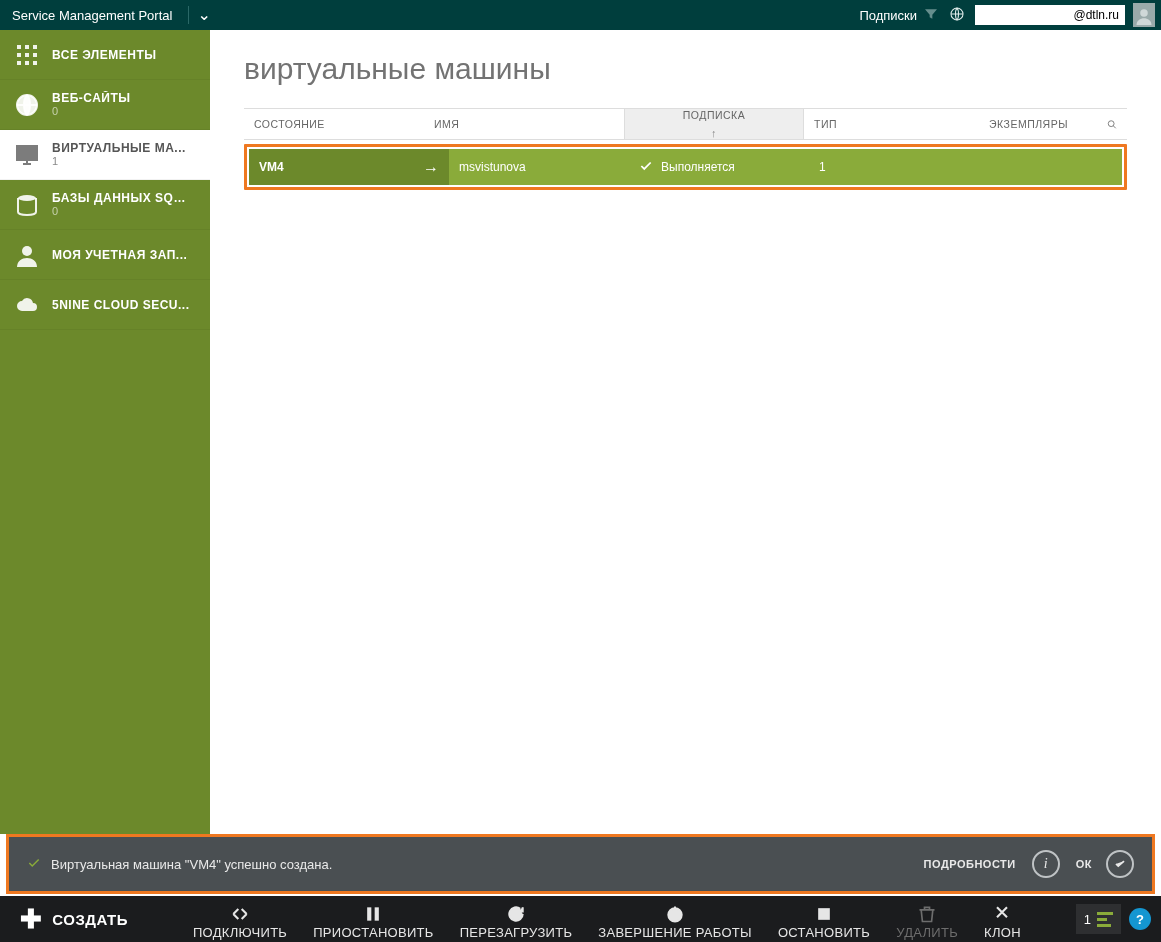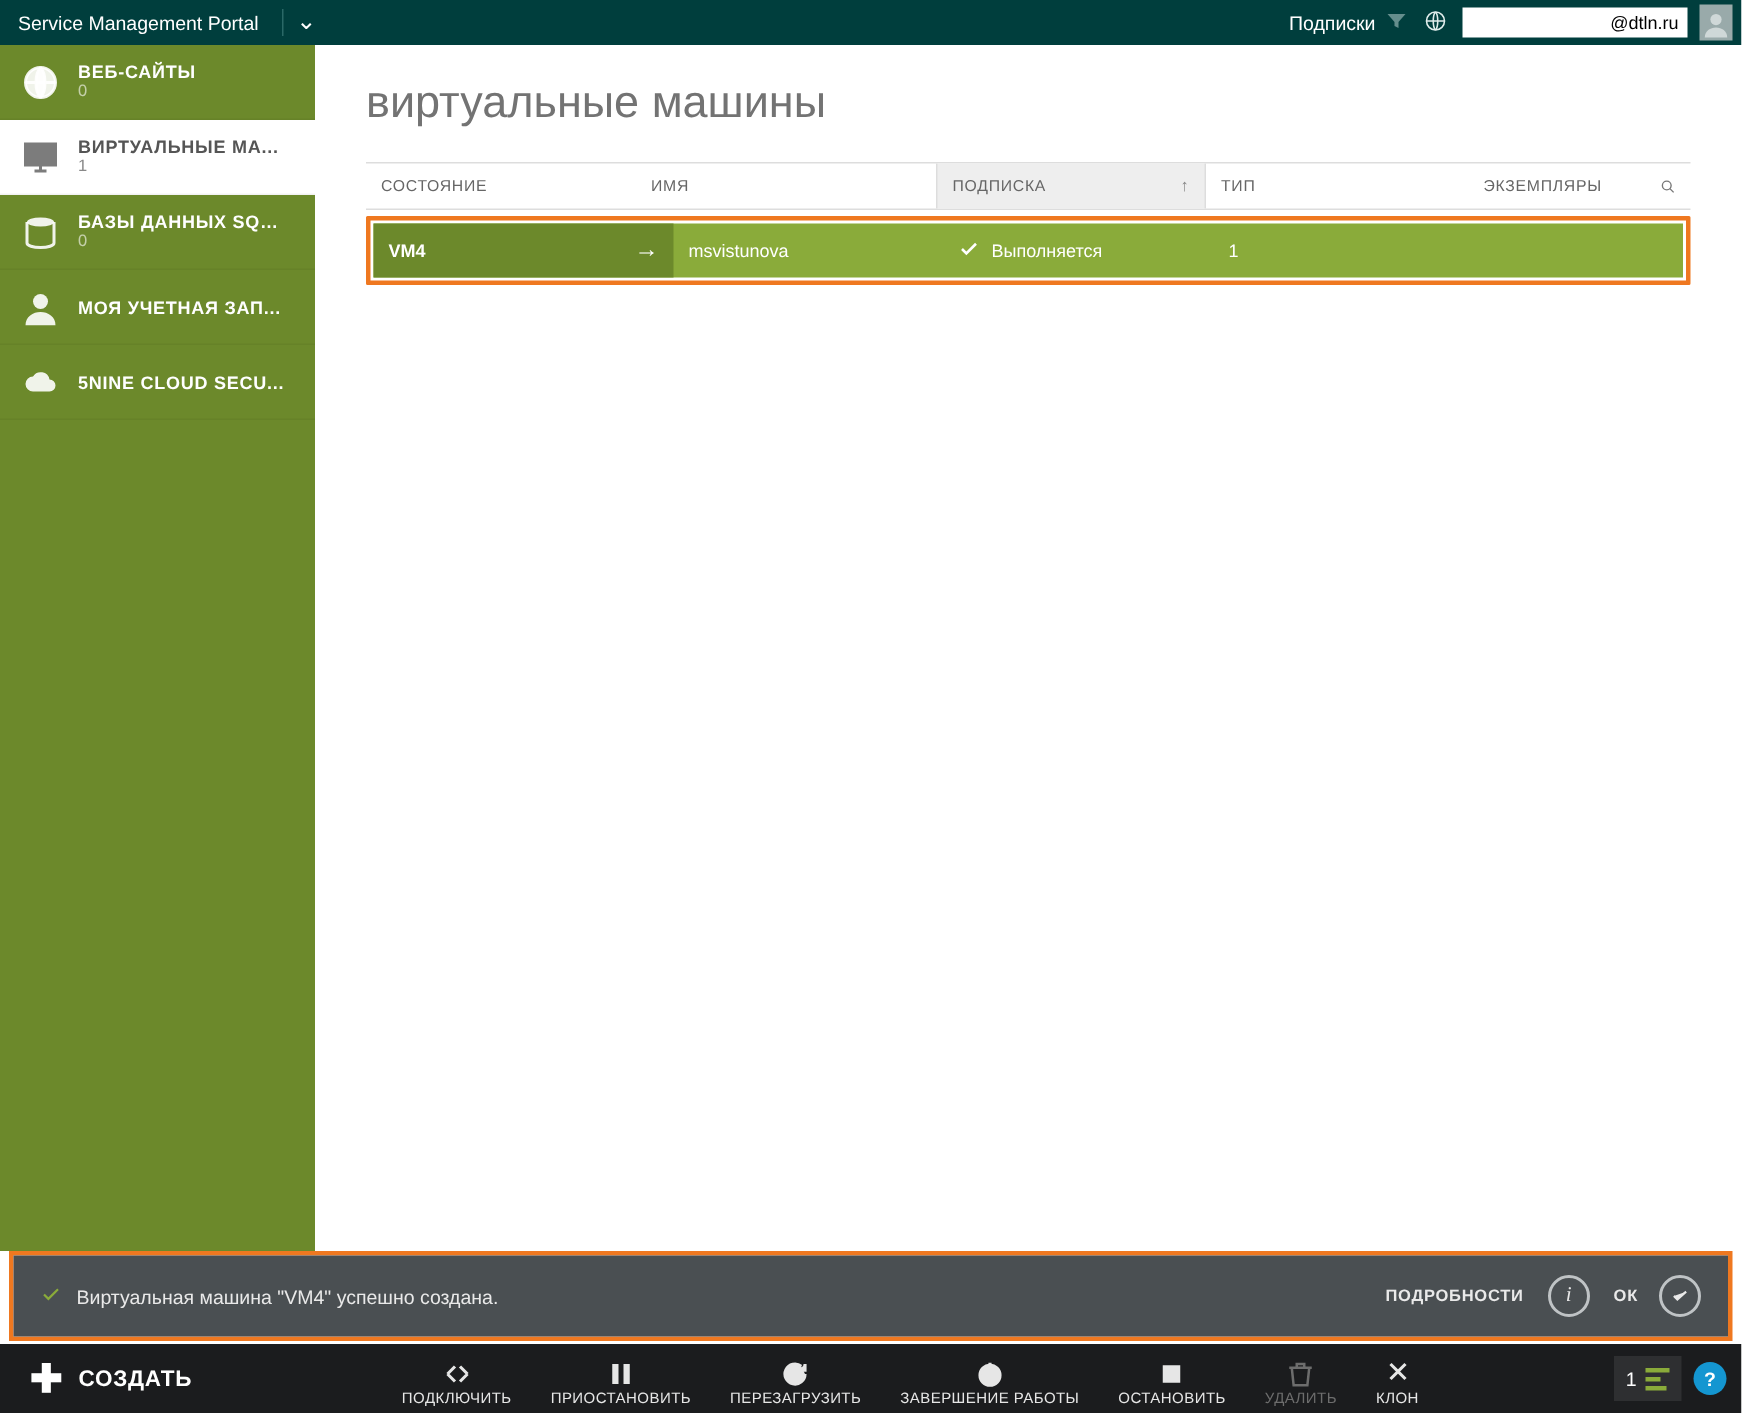--- a/index.html
+++ b/index.html
@@ -47,21 +47,21 @@
   .main h1 { font-size: 30px; font-weight: 300; color: #737373; margin-bottom: 22px; }
 
   .grid { width: 100%; }
   .grid-header {
     display: flex; border-top: 1px solid #ddd; border-bottom: 1px solid #ddd;
     height: 32px; align-items: center;
   }
   .col { font-size: 10.5px; color: #666; letter-spacing: .5px; padding: 0 10px; display:flex; align-items:center; height:100%; }
   .col.name { width: 200px; }
   .col.state { width: 180px; }
-  .col.sub  { width: 180px; background:#eeeeee; border-left:1px solid #ddd; border-right:1px solid #ddd; justify-content:space-between; cursor:pointer;}
+  .col.sub  { width: 180px; background:#eeeeee; border-left:1px solid #ddd; border-right:1px solid #ddd; justify-content:space-between; cursor:pointer;flex-direction:column;}
   .col.type { width: 175px; }
   .col.inst { flex:1; }
   .col.search { width: 30px; justify-content:center; cursor:pointer; }
   .col .arrow-up { font-size: 11px; color:#888; }
 
   .row-wrap { padding: 4px 0; }
   .row-hl { border: 3px solid #ef7820; padding: 2px; border-radius:1px; }
   .grid-row {
     display:flex; height: 36px; align-items:center; background:#8aab3a; color:#fff;
     font-size: 12px;
@@ -91,21 +91,21 @@
   .circ i { font-family: Georgia, serif; font-style: italic; color:#e9e9e9; font-size:14px; }
 
   
   .footer { height: 46px; background: #1b1c1e; display:flex; align-items:center; color:#fff; }
   .footer .create {
     display:flex; align-items:center; gap:10px; padding:0 20px; height:100%;
     font-size:15px; font-weight:600; letter-spacing:.5px; cursor:pointer;
   }
   .footer .create .plus { font-size:26px; line-height:1; color:#fff; }
   .footer .actions { flex:1; display:flex; justify-content:center; gap:26px; }
-  .act { display:flex; flex-direction:column; align-items:center; font-size:10px; letter-spacing:.3px; cursor:pointer; color:#e6e6e6; padding-top:4px;}
+  .act { display:flex; flex-direction:column; align-items:center; font-size:13px; letter-spacing:.3px; cursor:pointer; color:#e6e6e6; padding-top:4px;}
   .act.disabled { color:#6d6d6d; cursor:default; }
   .act .aicon { height:22px; display:flex; align-items:center; justify-content:center; }
   .act .aicon svg { width:20px; height:20px; fill:#e6e6e6; }
   .act.disabled .aicon svg { fill:#6d6d6d; }
   .footer .right { display:flex; align-items:center; gap:8px; padding:0 10px; height:100%; }
   .badge1 { background:#2e2f31; height:30px; display:flex; align-items:center; padding:0 8px; gap:6px; font-size:13px; cursor:pointer;}
   .badge1 .bars { display:flex; flex-direction:column; gap:3px; }
   .badge1 .bars span { display:block; height:3px; background:#8aab3a; }
   .badge1 .bars span:nth-child(1){ width:16px; } .badge1 .bars span:nth-child(2){ width:10px; } .badge1 .bars span:nth-child(3){ width:14px; }
   .help { width:22px; height:22px; border-radius:50%; background:#1496d1; color:#fff; display:flex; align-items:center; justify-content:center; font-size:13px; font-weight:700; cursor:pointer;}
@@ -136,20 +136,38 @@
   <div class="avatar">
     <svg viewBox="0 0 24 24">
         <circle cx="12" cy="8" r="5"></circle>
         <path d="M2 24c0-6 5-9 10-9s10 3 10 9z"></path>
       </svg>
   </div>
 </div>
 
 <div class="body">
   <div class="sidebar">
+    <div class="side-item no-count">
+      <span class="icon">
+          <svg viewBox="0 0 24 24">
+            <rect x="2" y="2" width="4" height="4"></rect>
+            <rect x="10" y="2" width="4" height="4"></rect>
+            <rect x="18" y="2" width="4" height="4"></rect>
+            <rect x="2" y="10" width="4" height="4"></rect>
+            <rect x="10" y="10" width="4" height="4"></rect>
+            <rect x="18" y="10" width="4" height="4"></rect>
+            <rect x="2" y="18" width="4" height="4"></rect>
+            <rect x="10" y="18" width="4" height="4"></rect>
+            <rect x="18" y="18" width="4" height="4"></rect>
+          </svg>
+        </span>
+      <span class="txt">
+          <span class="label">ВСЕ ЭЛЕМЕНТЫ</span>
+        </span>
+    </div>
     <div class="side-item">
       <span class="icon">
           <svg viewBox="0 0 24 24" fill="none" stroke="rgba(255,255,255,.9)" stroke-width="2">
             <circle cx="12" cy="12" r="10"></circle>
             <path d="M2 12h20M12 2c4 4 4 16 0 20M12 2c-4 4-4 16 0 20"></path>
           </svg>
         </span>
       <span class="txt">
           <span class="label">ВЕБ-САЙТЫ</span>
           <span class="count">0</span>

